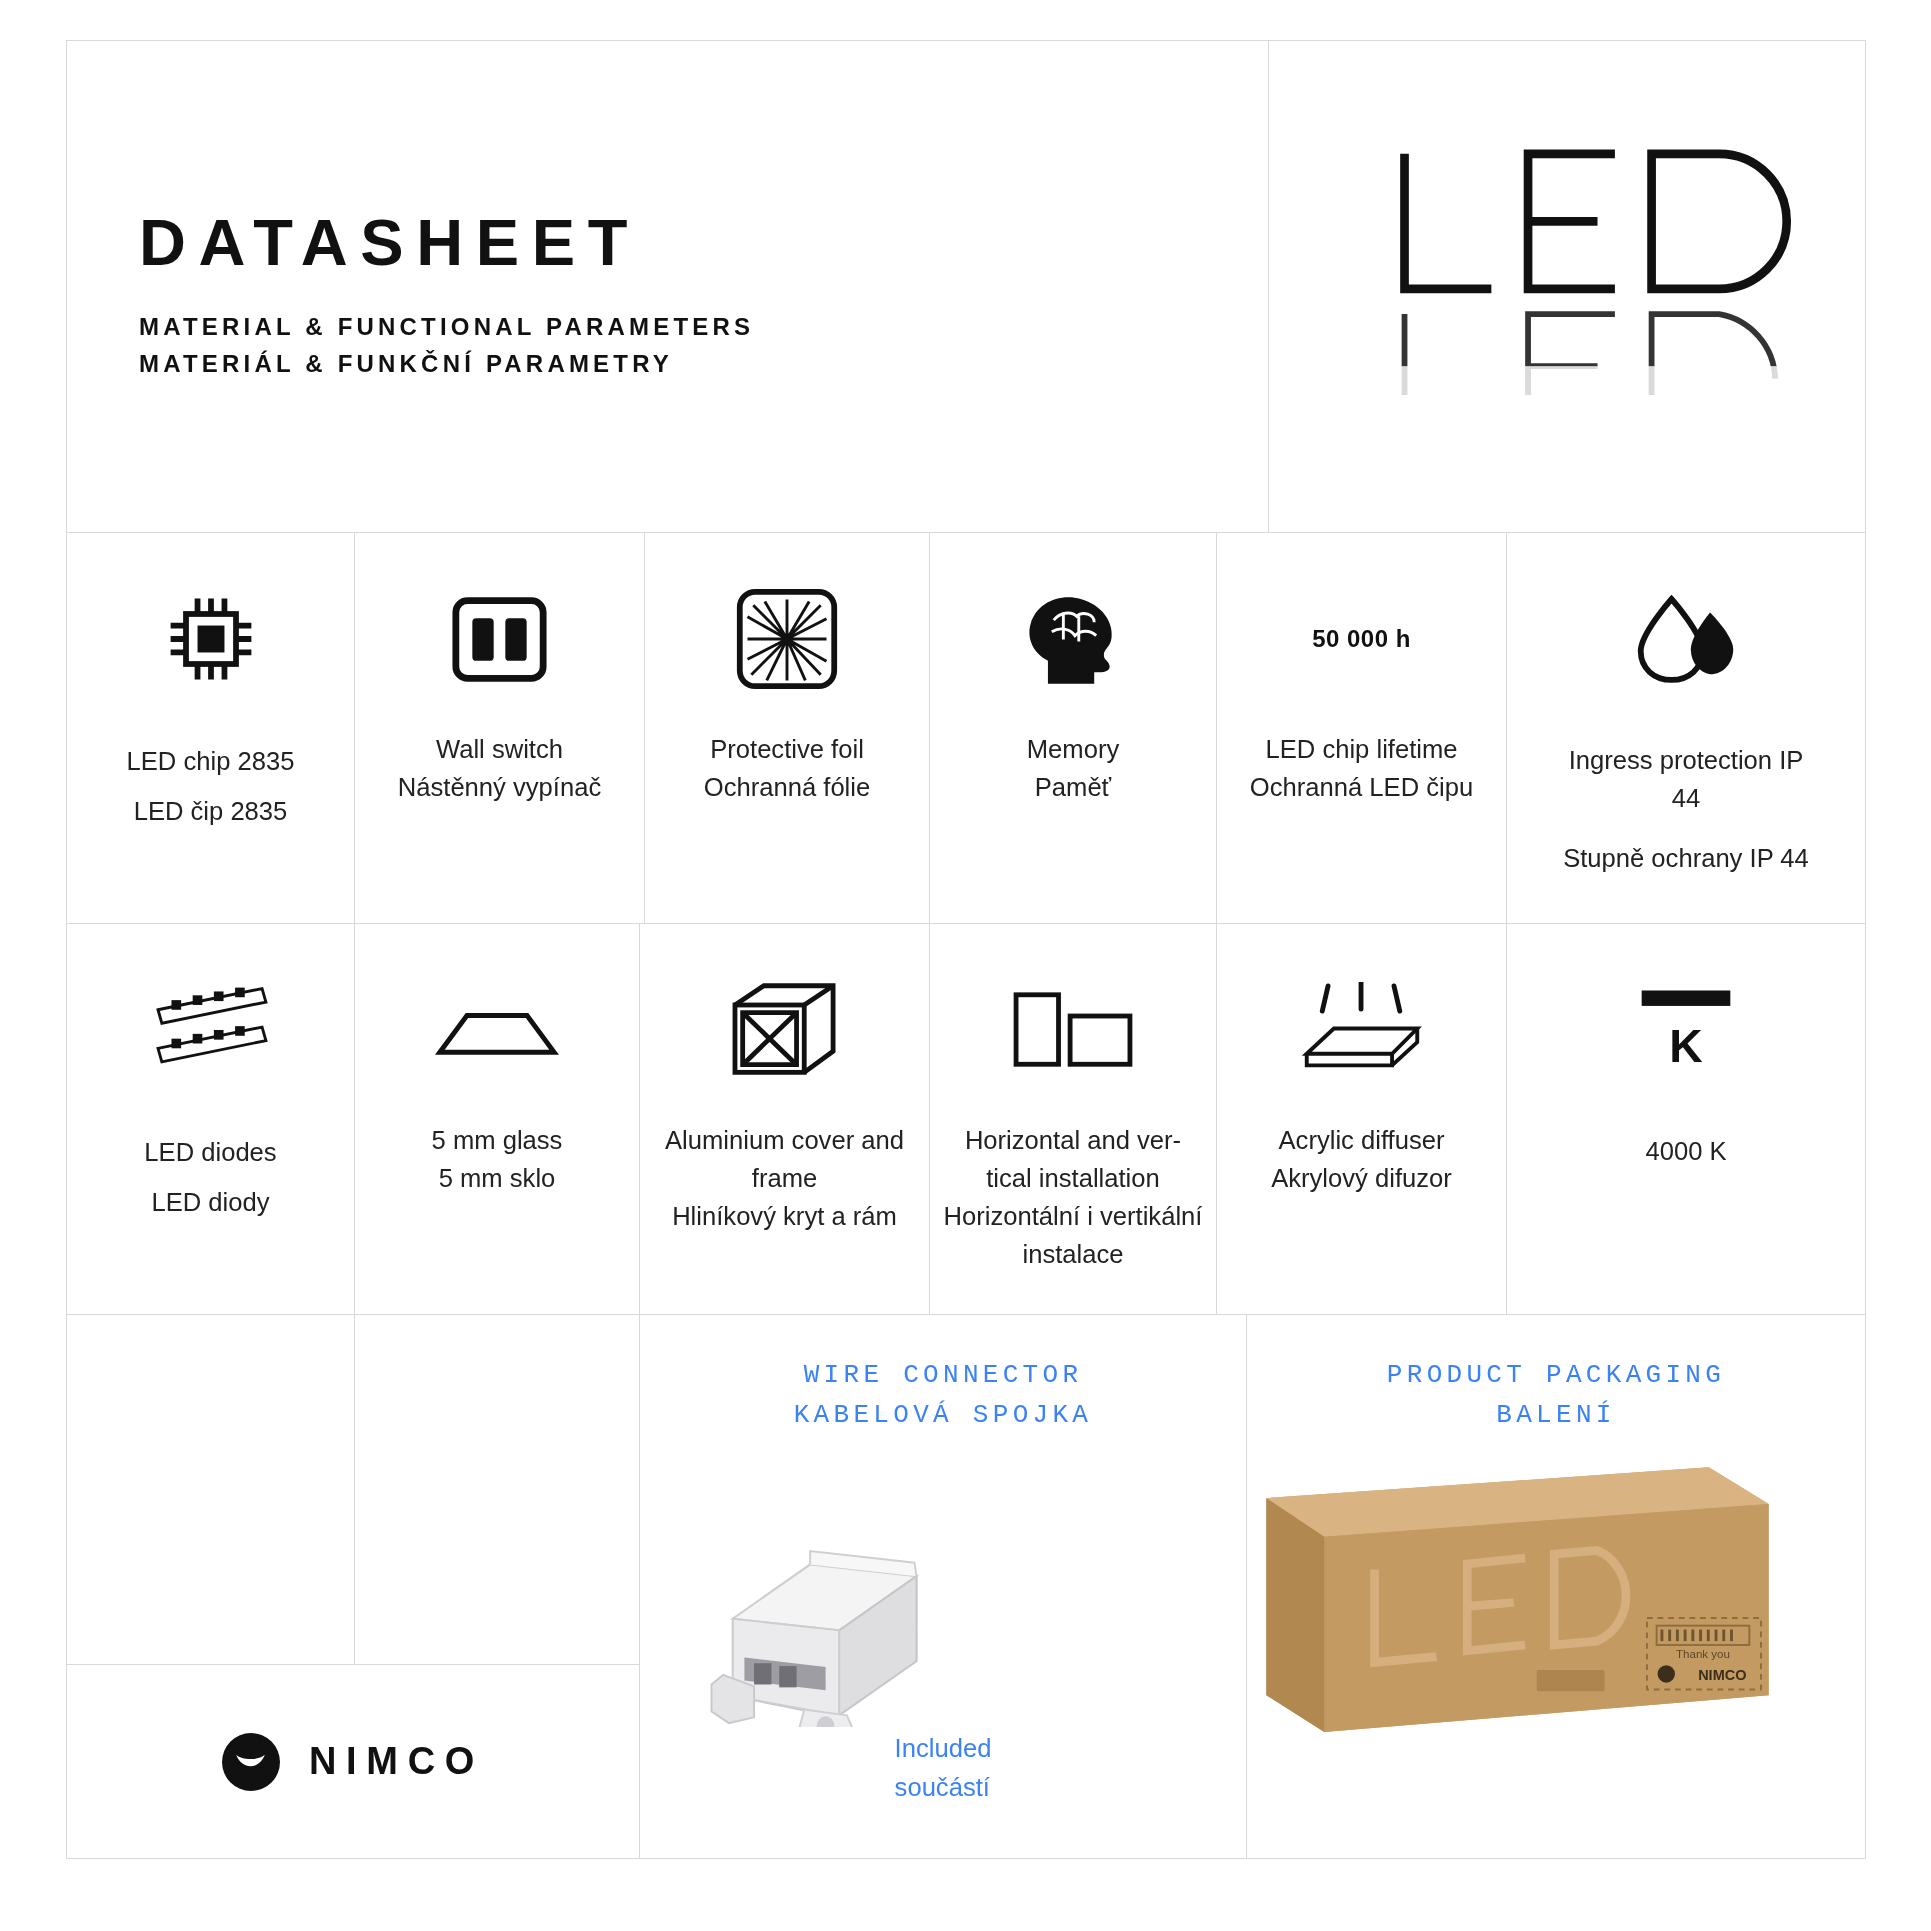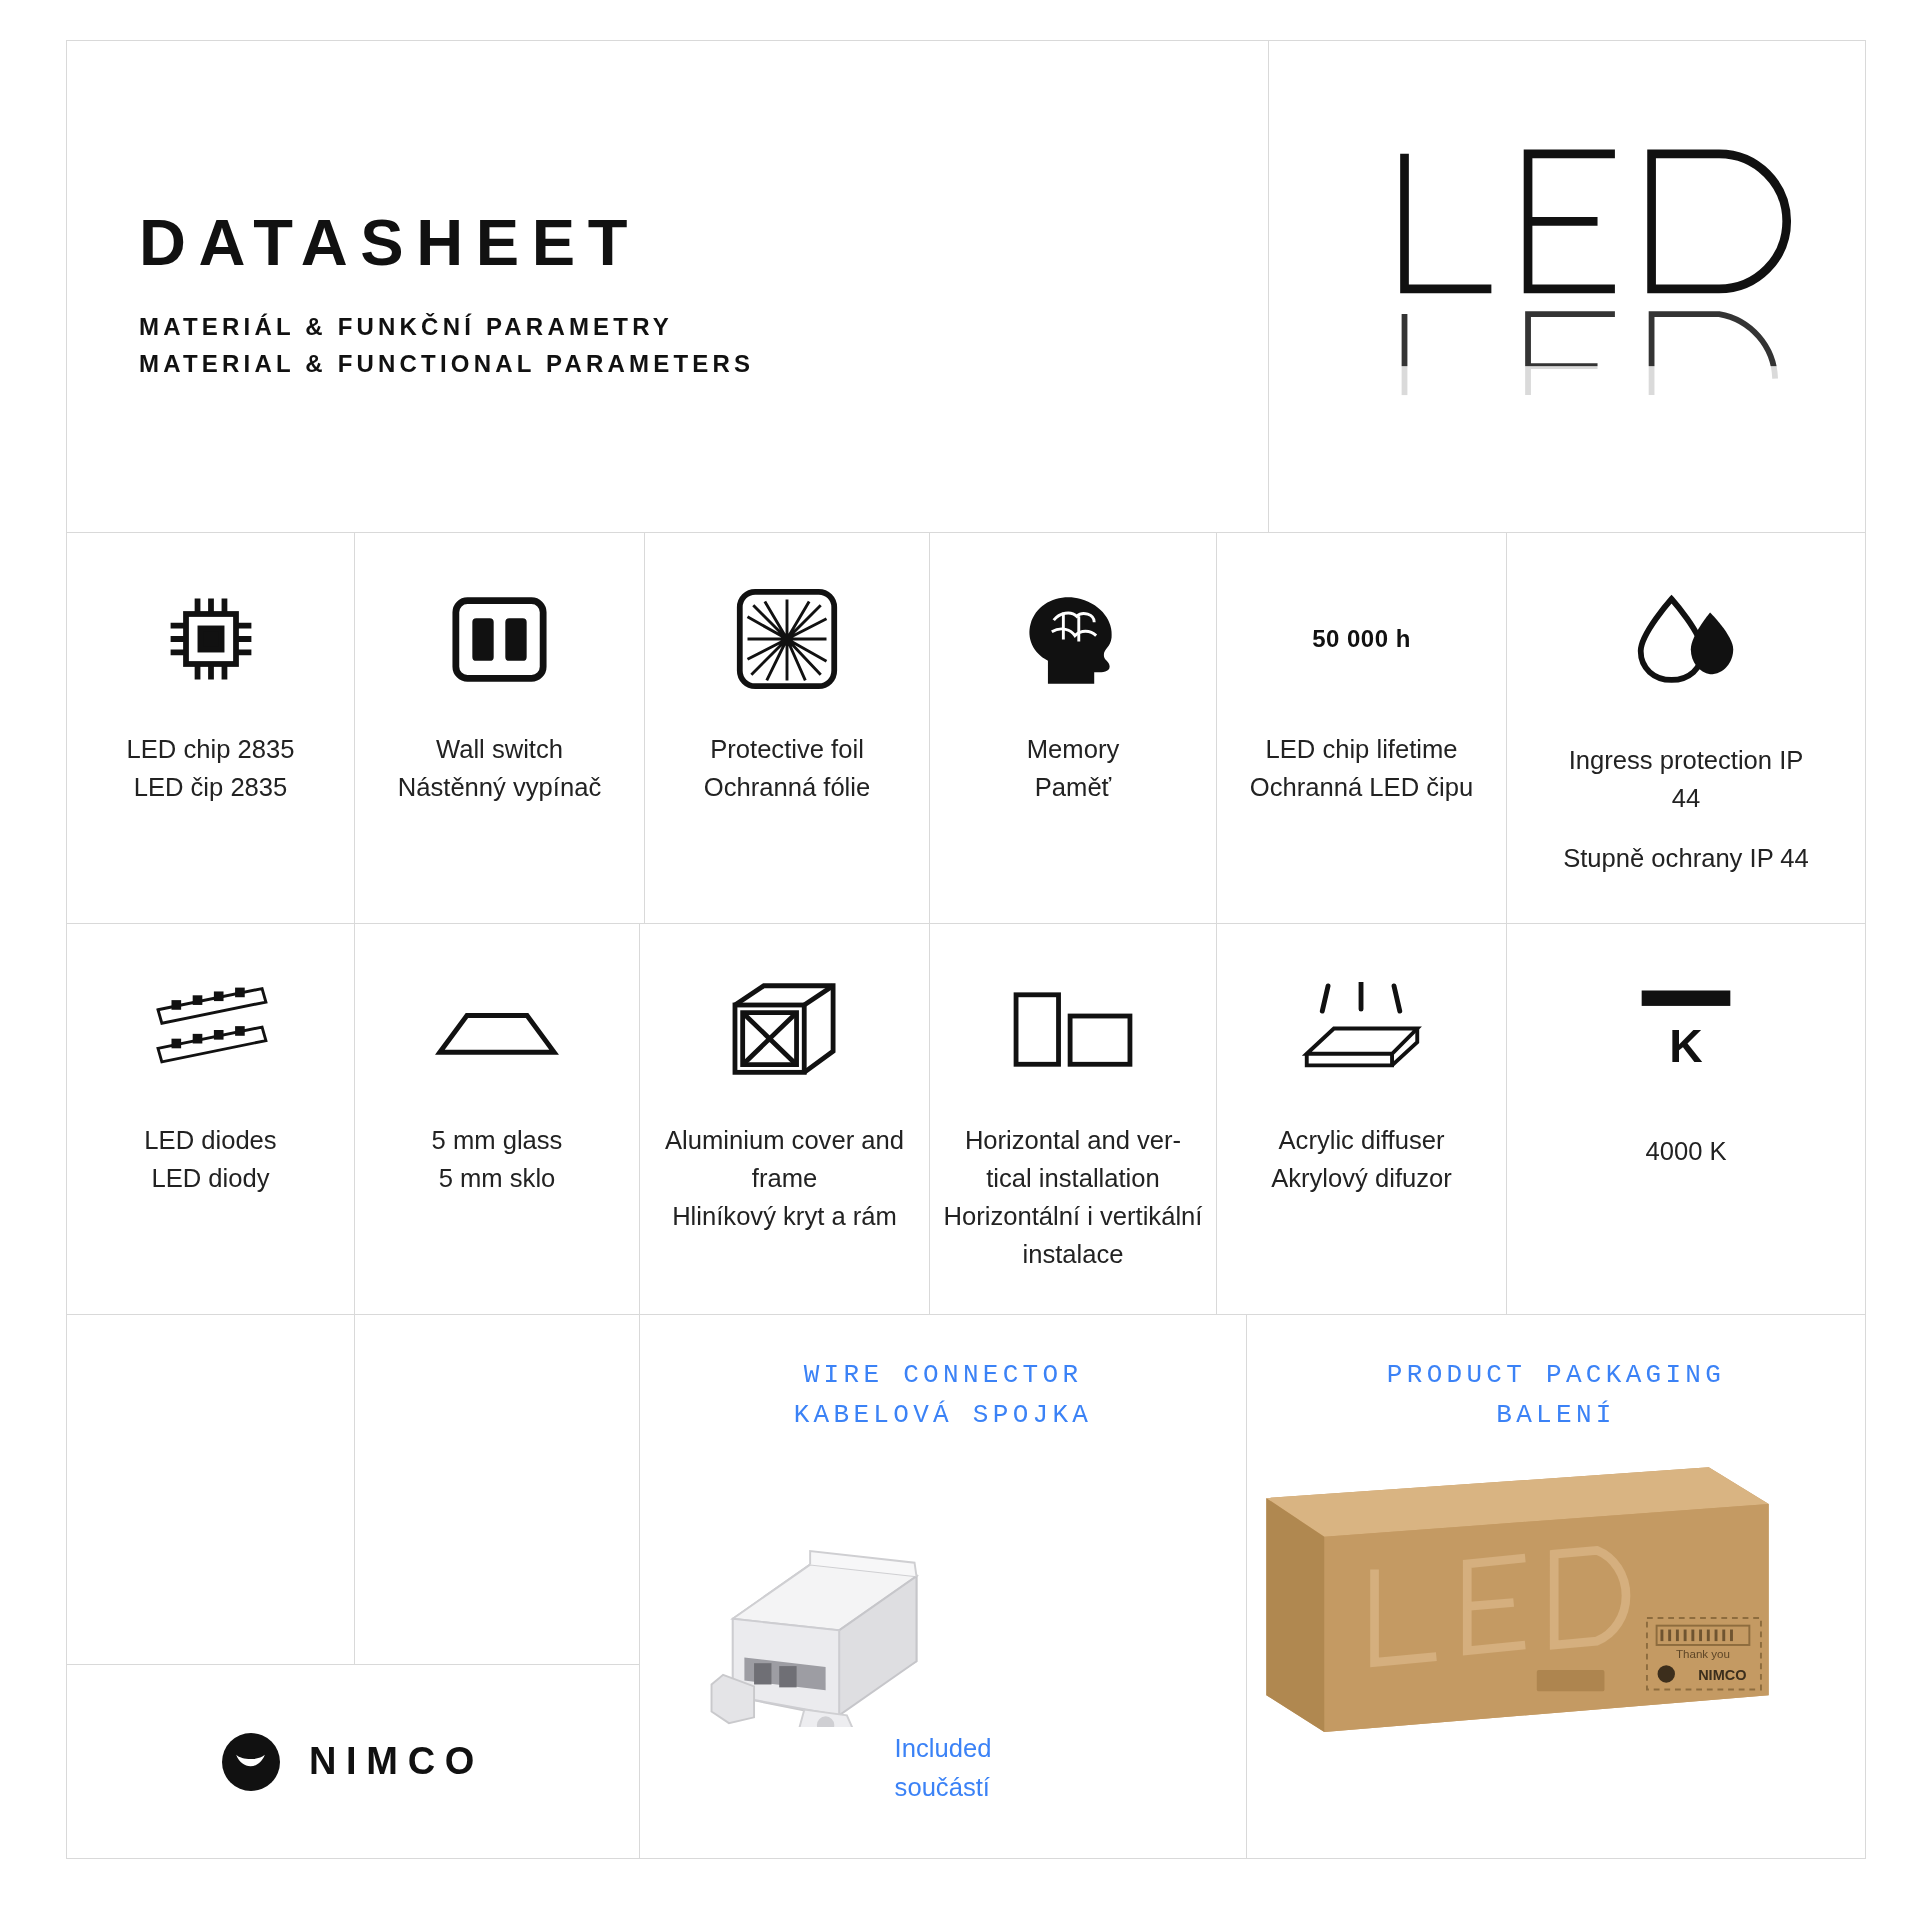--- a/index.html
+++ b/index.html
@@ -82,21 +82,21 @@
   .cell {
     border-right: 1.9px solid #d9d9d9;
     box-sizing: border-box;
     padding: 41px 13.5px 0 13.5px;
     display: flex;
     flex-direction: column;
     align-items: center;
     text-align: center;
   }
   .cell:last-child { border-right: none; }
-  .c1 { flex: 0 0 288px; }
+  .c1 { flex: 0 0 288px; gap: 12px; }
   .c2 { flex: 0 0 285px; }
   .c3 { flex: 0 0 290px; }
   .c4 { flex: 0 0 287px; }
   .c5 { flex: 0 0 290px; }
   .c6 { flex: 1 1 auto; gap: 11px; }
 
   .icon-box {
     height: 130px;
     display: flex;
     align-items: center;
@@ -199,22 +199,22 @@
   }
 </style>
 </head>
 <body>
 
 <div class="sheet">
 
   <div class="header">
     <div class="header-left">
       <div class="title">DATASHEET</div>
+      <div class="subtitle">MATERIAL &amp; FUNCTIONAL PARAMETERS</div>
       <div class="subtitle">MATERIÁL &amp; FUNKČNÍ PARAMETRY</div>
-      <div class="subtitle">MATERIAL &amp; FUNCTIONAL PARAMETERS</div>
     </div>
     <div class="header-right">
       <div class="led-logo">
         <svg viewBox="0 0 430 300" width="415" height="290">
           <g fill="none" stroke="#111" stroke-width="9">
 
             <path d="M14 12 L14 152 L104 152"></path>
 
             <path d="M232 12 L142 12 L142 152 L232 152"></path>
             <path d="M142 82 L214 82"></path>

